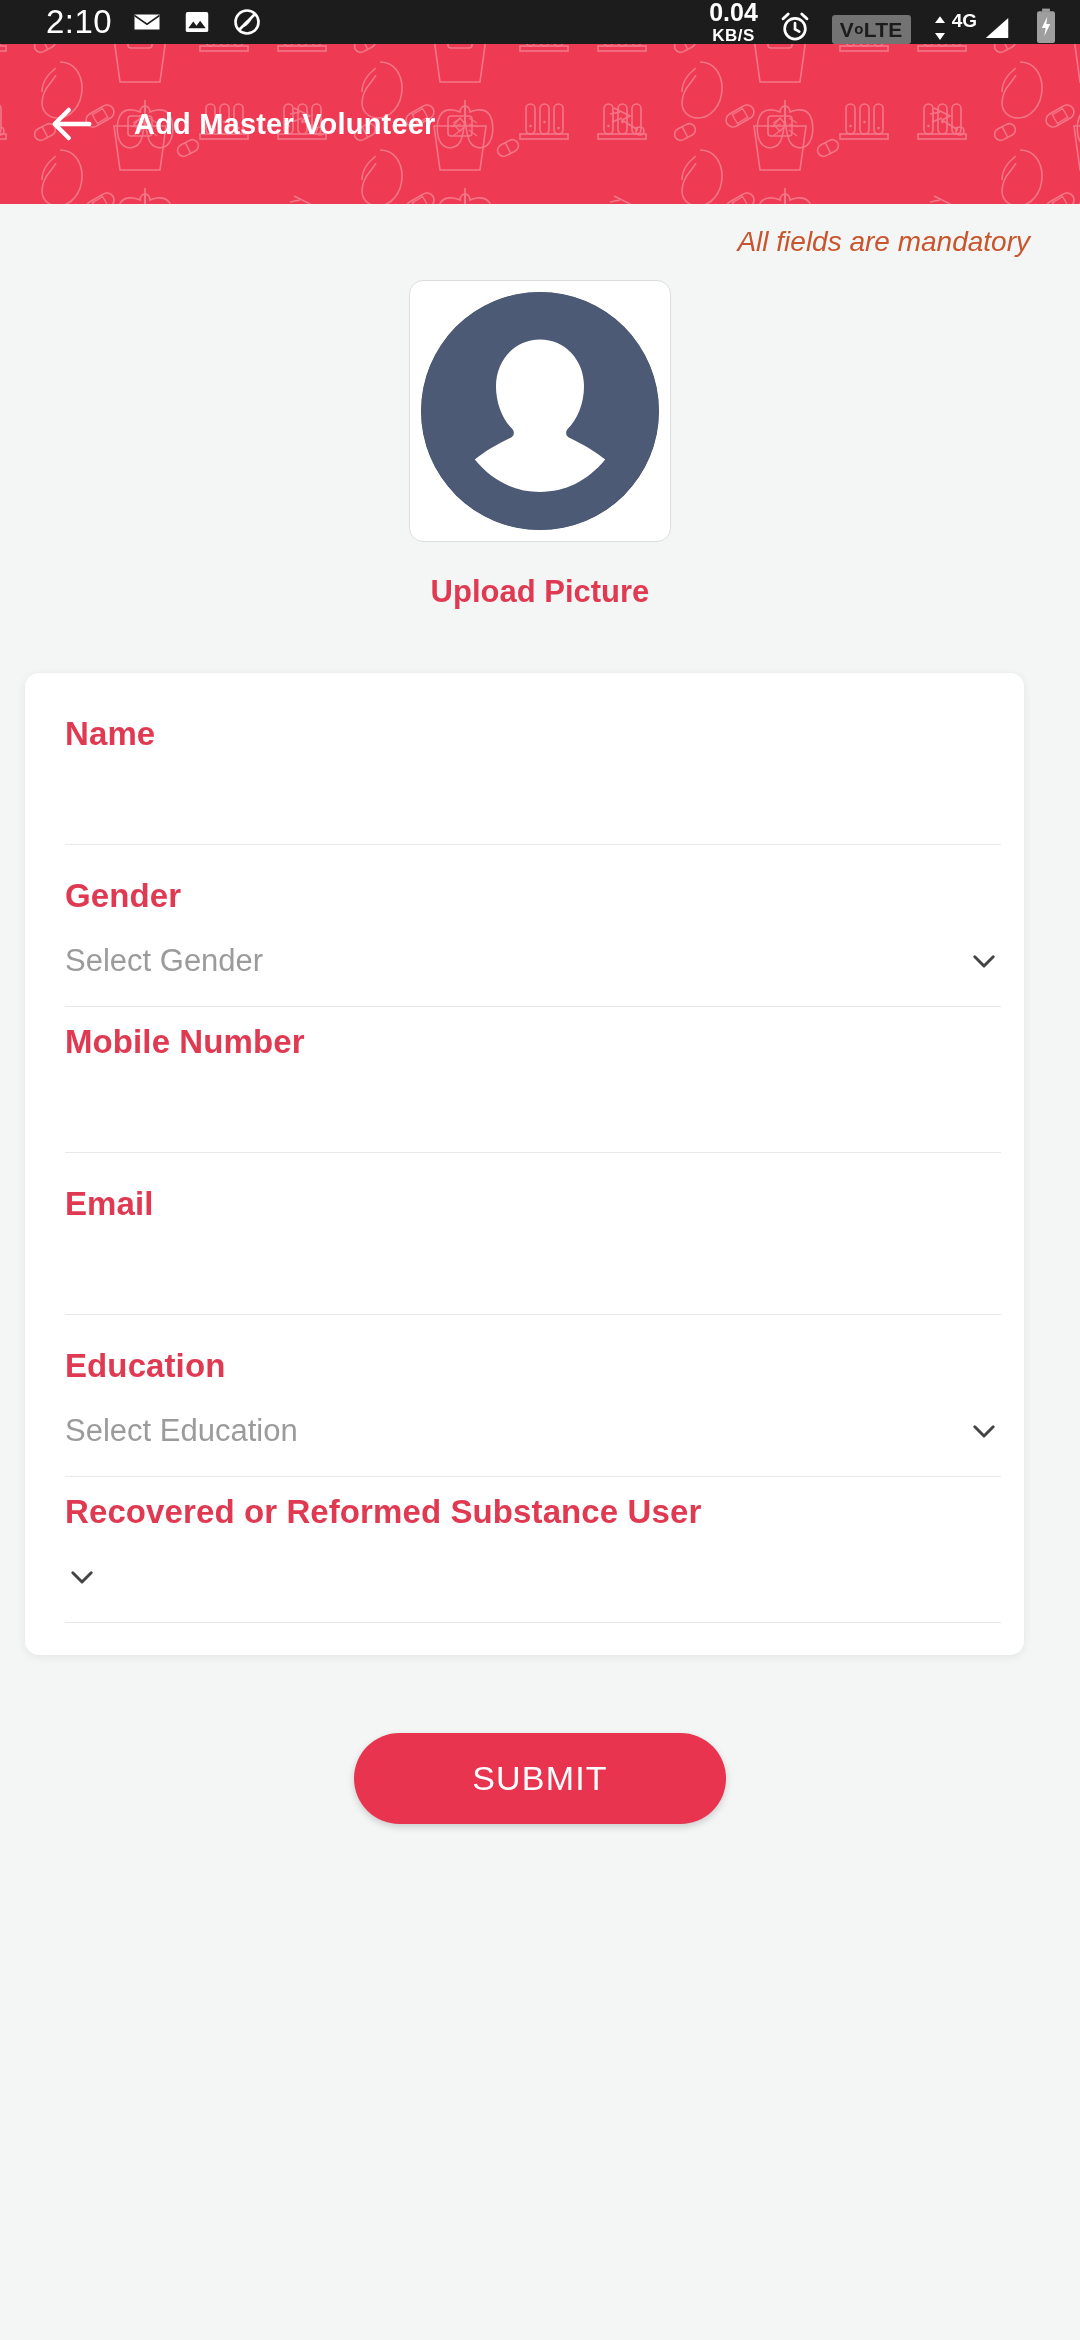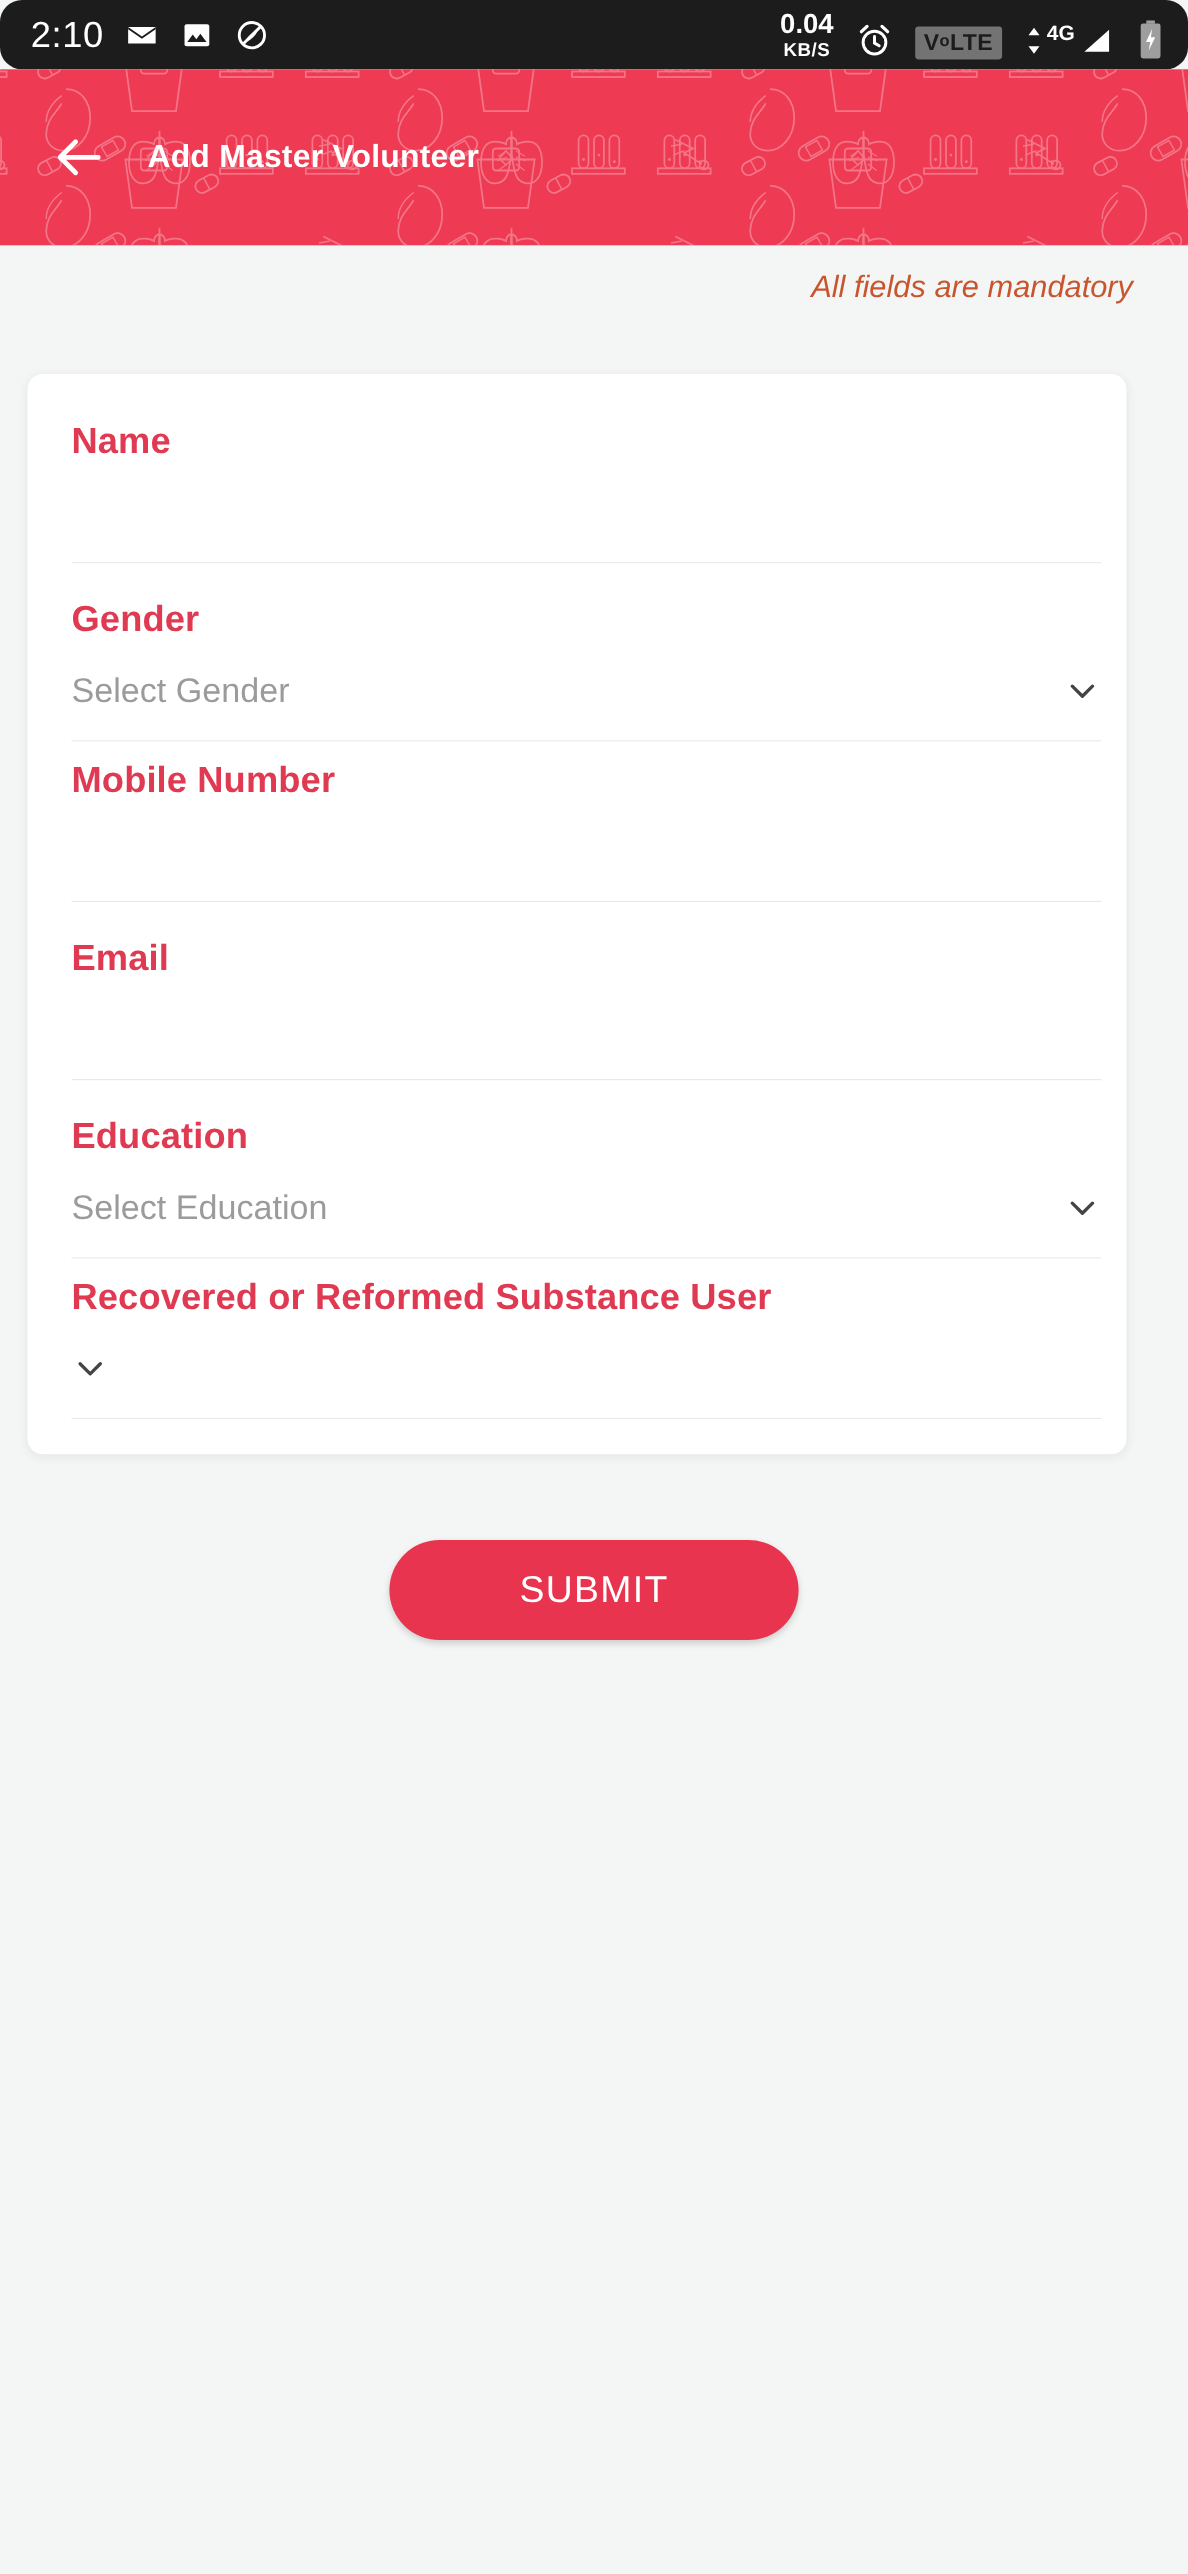--- a/index.html
+++ b/index.html
@@ -7,27 +7,26 @@
   html, body {
     width:1080px;
     height:2340px;
     background:#F4F6F5;
     font-family:"Liberation Sans", sans-serif;
     overflow:hidden;
   }
 
   
   .status-bar {
-    height:63px;
+    height:44px;
     background:#1C1C1C;
     display:flex;
     align-items:center;
-    padding:0 22px 0 28px;
+    padding:0 22px 0 46px;
     color:#FFFFFF;
-    border-radius:20px;
   }
   .sb-left { display:flex; align-items:center; gap:20px; }
   .sb-right { display:flex; align-items:flex-end; gap:20px; margin-left:auto; }
   .sb-time { font-size:33px; font-weight:400; letter-spacing:0.5px; }
   .sb-icon { display:flex; align-items:center; justify-content:center; }
 
   .netspeed { display:flex; flex-direction:column; align-items:center; line-height:1; }
   .netspeed .val { font-size:25px; font-weight:700; }
   .netspeed .unit { font-size:17px; font-weight:700; margin-top:2px; letter-spacing:0.5px; }
 
@@ -309,20 +308,31 @@
       </svg>
     </span>
     <span class="header-title">Add Master Volunteer</span>
   </div>
 </div>
 
 <div class="page-body">
 
   <div class="mandatory-note">All fields are mandatory</div>
 
+  <div class="avatar-block">
+    <div class="avatar-frame">
+      <div class="avatar-circle">
+        <svg width="238" height="238" viewBox="0 0 100 100">
+          <circle cx="50" cy="50" r="50" fill="#4C5A75"></circle>
+          <path fill="#FFFFFF" d="M50 20c-10.5 0-18.5 8.6-18.5 19.6 0 7.2 2.8 13.9 6.8 17.9 1 1 1 2.9-.4 3.6-5.8 2.8-11.4 6-15.3 9.3C30.2 79.6 39.5 84 50 84s19.8-4.4 27.4-13.6c-3.9-3.3-9.5-6.5-15.3-9.3-1.4-.7-1.4-2.6-.4-3.6 4-4 6.8-10.7 6.8-17.9C68.5 28.6 60.5 20 50 20z"></path>
+        </svg>
+      </div>
+    </div>
+    <div class="upload-label">Upload Picture</div>
+  </div>
 
   <div class="form-card">
 
     <div class="field">
       <div class="field-label">Name</div>
       <div class="field-line">
         <input class="field-input" type="text" placeholder="" style="">
       </div>
     </div>
 

